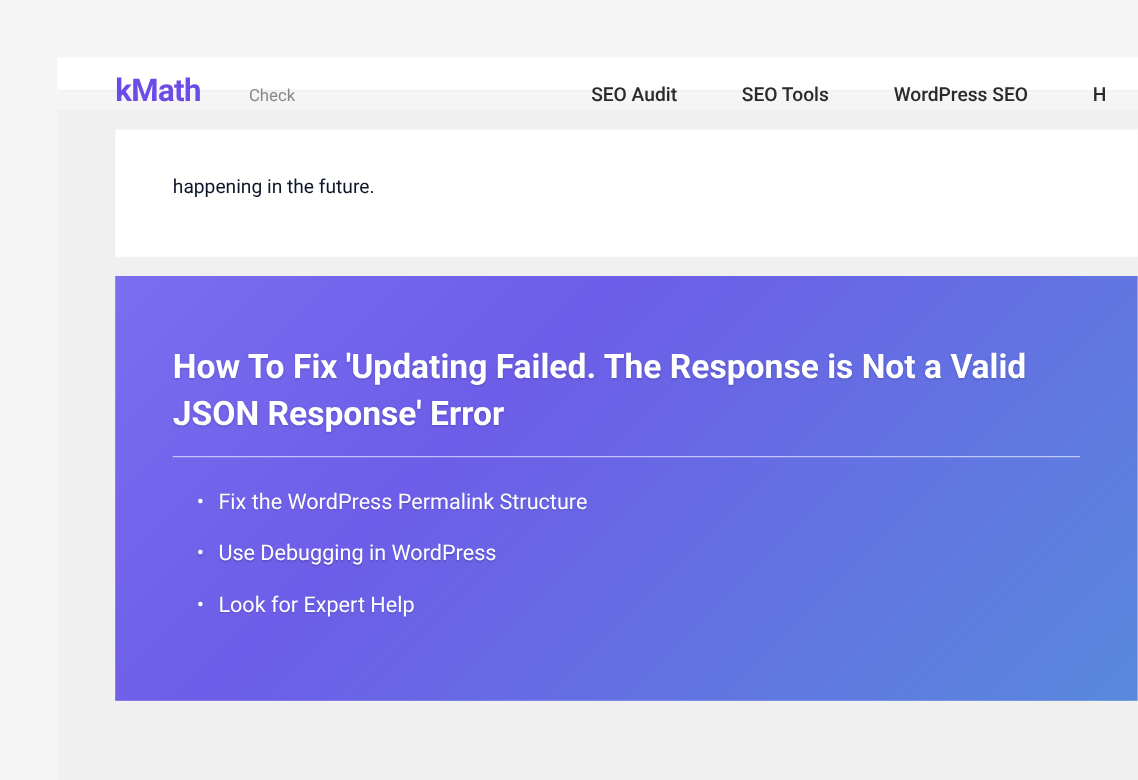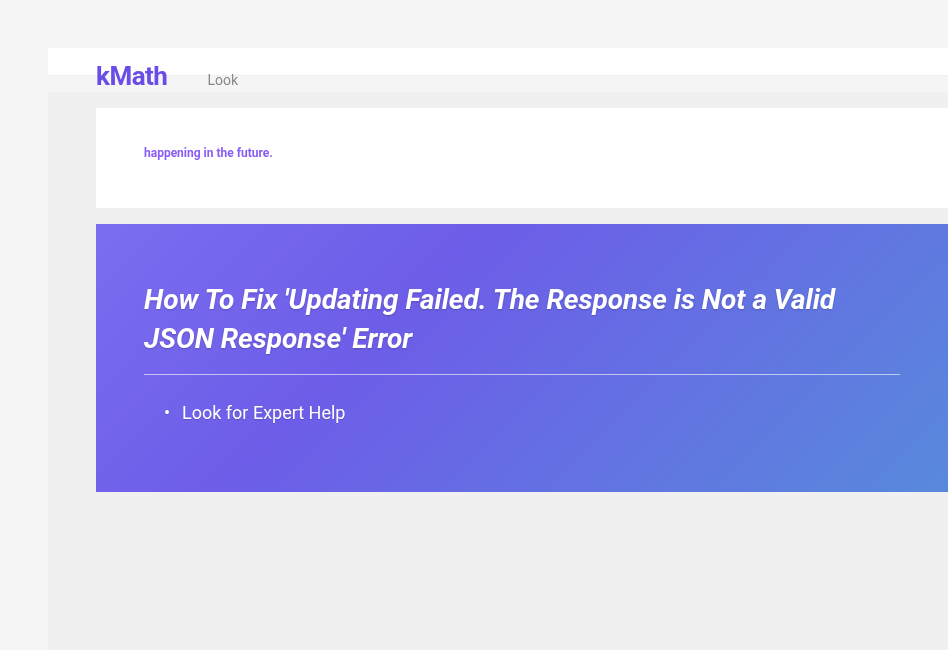--- a/index.html
+++ b/index.html
@@ -61,39 +61,37 @@
       background: #f0f0f0;
       padding: 0 0 0 32px;
       height: calc(650px - 28px);
       overflow: hidden;
     }
     .content-white {
       background: #fff;
       padding: 20px 32px 30px 32px;
     }
     .intro-text {
-      font-size: 12px;
-      color: #8b5cf6;
+      font-size: 16px;
+      color: #0f172a;
       line-height: 1.5;
-      font-weight: bold;
     }
     .toc-box {
       background: linear-gradient(135deg, #7b6ef0 0%, #6d5de8 35%, #5889dc 100%);
       padding: 40px 32px 50px 32px;
       color: #fff;
     }
     .toc-title {
       font-size: 28px;
       font-weight: 700;
       line-height: 1.4;
       text-shadow: 0 1px 2px rgba(0,0,0,0.2);
       padding-bottom: 16px;
       border-bottom: 1px solid rgba(255,255,255,0.6);
       margin-bottom: 24px;
-      font-style: italic;
     }
     .toc-list {
       list-style: none;
       padding-left: 22px;
     }
     .toc-item {
       position: relative;
       font-size: 18px;
       line-height: 1.5;
       margin-bottom: 14px;
@@ -105,28 +103,36 @@
       left: -18px;
       color: #fff;
     }
   </style>
 </head>
 <body>
 
 <div class="header">
   <div class="logo-area">
     <span class="logo-text"><span class="logo-nk">kMath</span></span>
-    <span class="blog-label">Look</span>
+    <span class="blog-label">Check</span>
+  </div>
+  <div class="nav">
+    <span class="nav-item">SEO Audit</span>
+    <span class="nav-item">SEO Tools</span>
+    <span class="nav-item">WordPress SEO</span>
+    <span class="nav-item">H</span>
   </div>
 </div>
 
 <div class="page-body">
   <div class="content-white">
     <p class="intro-text">happening in the future.</p>
   </div>
 
   <div class="toc-box">
     <h2 class="toc-title">How To Fix 'Updating Failed. The Response is Not a Valid JSON Response' Error</h2>
     <ul class="toc-list">
+      <li class="toc-item">Fix the WordPress Permalink Structure</li>
+      <li class="toc-item">Use Debugging in WordPress</li>
       <li class="toc-item">Look for Expert Help</li>
     </ul>
   </div>
 </div>
 
 </body></html>

